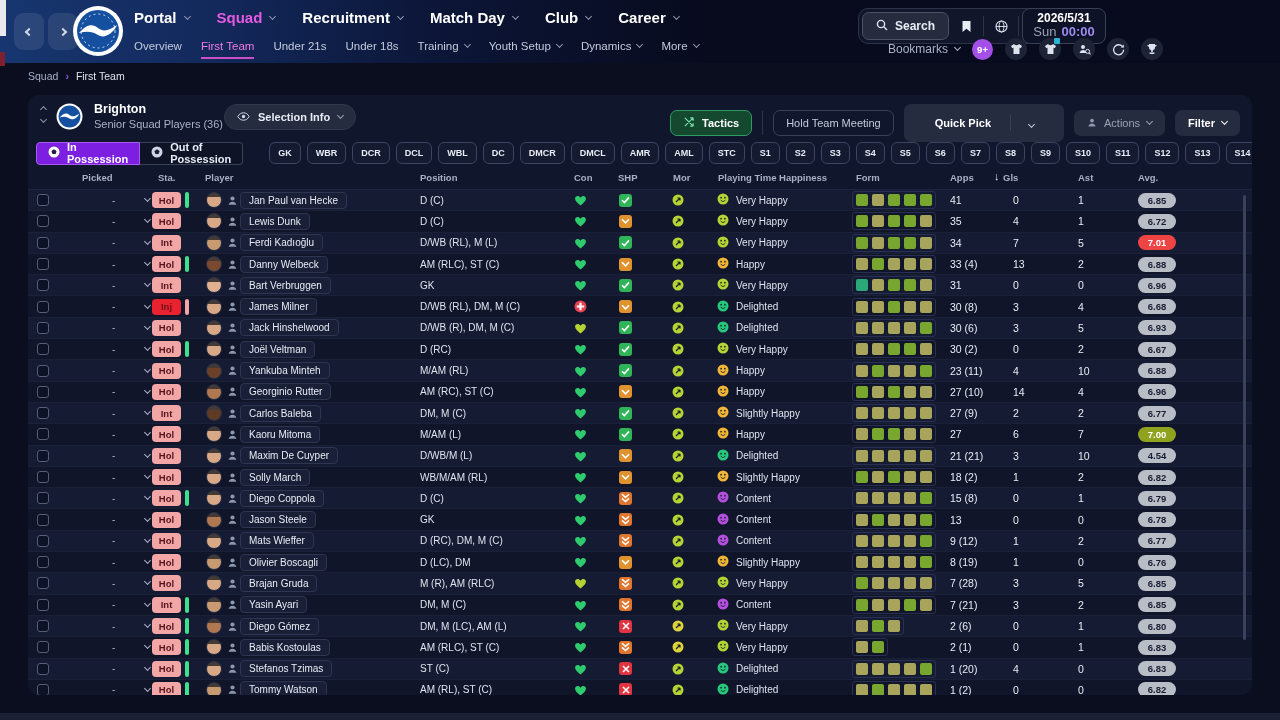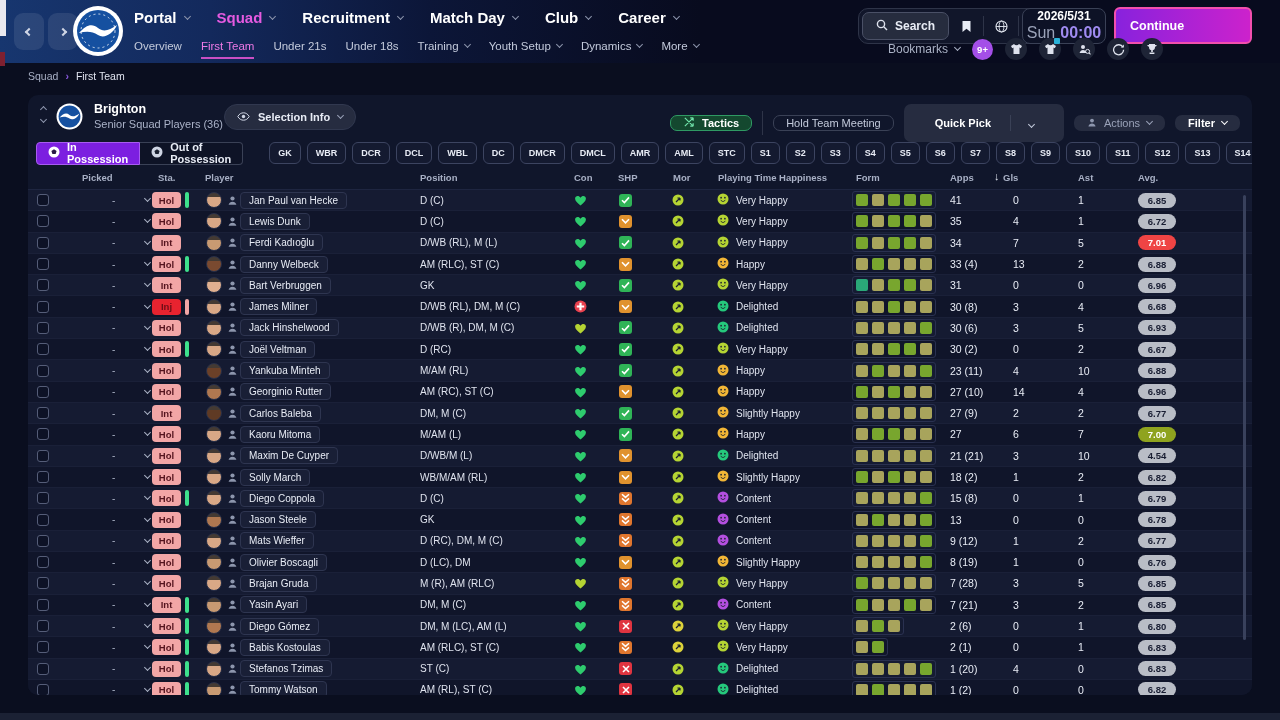--- a/index.html
+++ b/index.html
@@ -30,21 +30,21 @@
   .nav-sub .itm.active{color:#ee7ae6;border-bottom-color:#c94fc4;}
   .tool-group{position:absolute;left:858px;top:8px;height:36px;display:flex;align-items:center;
     border:1px solid #2e3448;background:#11162a;border-radius:10px;padding:3px;}
   .searchpill{display:flex;align-items:center;gap:7px;height:28px;padding:0 13px;border:1px solid #4a5066;
     background:#262c3e;border-radius:7px;font-size:12px;font-weight:bold;color:#e8ecf5;cursor:pointer;}
   .tg-icon{width:34px;height:28px;display:flex;align-items:center;justify-content:center;cursor:pointer;color:#e8ecf5;}
   .tg-sep{width:1px;height:20px;background:#2e3448;}
   .datebox{position:absolute;left:1022px;top:8px;width:84px;height:36px;border:1px solid #3a4156;border-radius:8px;
     background:#0d1226;display:flex;flex-direction:column;align-items:center;justify-content:center;line-height:1.15;}
   .datebox .d1{font-size:12px;font-weight:bold;color:#fff;}
-  .datebox .d2{font-size:16px;color:#9aa2b8;}
+  .datebox .d2{font-size:13px;color:#9aa2b8;}
   .datebox .d2 b{color:#9f8bf0;margin-left:5px;}
   .continue{position:absolute;left:1114px;top:7px;width:138px;height:37px;border-radius:6px;
     background:linear-gradient(90deg,#8822dd,#cc22cc);border:2px solid #f24fae;color:#fff;
     font-size:12.5px;font-weight:bold;display:flex;align-items:center;padding-left:14px;cursor:pointer;}
   .tr-sub{position:absolute;left:888px;top:38px;display:flex;align-items:center;gap:12px;}
   .bm-label{display:flex;align-items:center;gap:7px;color:#aab2c5;font-size:12px;cursor:pointer;}
   .note-badge{width:21px;height:21px;border-radius:50%;background:#a44fe8;color:#fff;font-size:9.5px;font-weight:bold;
     display:flex;align-items:center;justify-content:center;cursor:pointer;}
   .circ{width:22px;height:22px;border-radius:50%;background:#1e2436;display:flex;align-items:center;justify-content:center;cursor:pointer;}
   
@@ -56,21 +56,21 @@
   .panel{position:absolute;left:28px;top:95px;width:1224px;height:600px;background:#10162b;border-radius:10px;overflow:hidden;}
   .phead{position:absolute;left:0;top:0;width:100%;height:44px;}
   .collapse{position:absolute;left:13px;top:9px;display:flex;flex-direction:column;gap:8px;color:#8d96ad;cursor:pointer;}
   .crest-sm{position:absolute;left:28px;top:8px;}
   .teamname{position:absolute;left:66px;top:7px;font-size:12.5px;font-weight:bold;color:#fff;}
   .teamsub{position:absolute;left:66px;top:23px;font-size:11px;color:#aab2c8;}
   .selinfo{position:absolute;left:196px;top:9px;height:26px;border-radius:13px;background:#262c40;border:1px solid #31384f;
     display:flex;align-items:center;gap:8px;padding:0 12px;font-size:11px;font-weight:bold;color:#e8ecf5;cursor:pointer;}
   .selinfo .cv{color:#9aa2b8;}
   .hbtns{position:absolute;right:12px;top:9px;display:flex;align-items:center;gap:10px;}
-  .hbtn{height:16px;border-radius:7px;display:flex;align-items:center;gap:7px;padding:0 12px;font-size:11px;font-weight:bold;cursor:pointer;border:1px solid transparent;}
+  .hbtn{height:26px;border-radius:7px;display:flex;align-items:center;gap:7px;padding:0 12px;font-size:11px;font-weight:bold;cursor:pointer;border:1px solid transparent;}
   .b-tactics{background:#14482f;border-color:#2f9a63;color:#fff;}
   .b-hold{background:transparent;border-color:#3a4156;color:#c3cadb;font-weight:normal;}
   .b-quick{background:#262c40;color:#fff;padding:18px;}
   .b-quick .qp-main{padding:0 12px;}
   .b-quick .qp-div{width:1px;height:16px;background:#3a4156;}
   .b-quick .qp-chev{padding:0 11px;color:#c3cadb;}
   .b-actions{background:#262c40;color:#9aa2b8;font-weight:normal;}
   .b-filter{background:#262c40;color:#fff;}
   .hdiv{width:1px;height:24px;background:#2e3448;}
   
@@ -224,23 +224,20 @@
       <div class="tg-sep"></div>
       <div class="tg-icon">
           <span style="font-size:15px;line-height:1">⚙</span>
         </div>
     </div>
 
     <div class="datebox">
       <span class="d1">2026/5/31</span>
       <span class="d2"><span>Sun</span><b>00:00</b></span>
     </div>
-    <div class="continue">
-        <span>Continue</span>
-      </div>
 
     <div class="tr-sub">
       <span class="bm-label">
           <span>Bookmarks</span>
           <span class="cv d sm"></span>
         </span>
       <span class="note-badge">9+</span>
       <span class="circ">
           <svg width="13" height="12" viewBox="0 0 13 12">
             <path d="M4 1 1 3l1.2 2.2 1.3-.6V11h6V4.6l1.3.6L12 3 9 1C8.4 1.8 7.5 2.2 6.5 2.2S4.6 1.8 4 1z" fill="#dfe3ee"></path>

